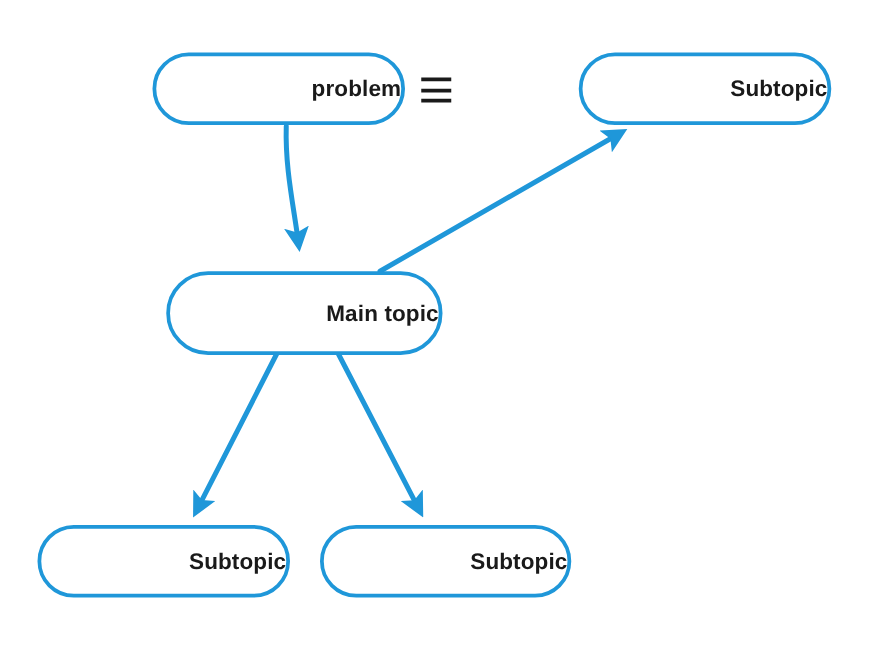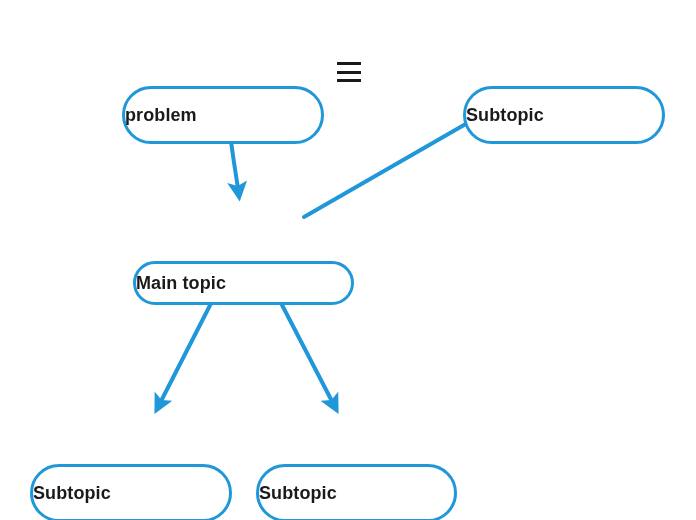--- a/index.html
+++ b/index.html
@@ -25,36 +25,35 @@
     pointer-events: none;
   }
   .node {
     position: absolute;
     box-sizing: border-box;
     background: #ffffff;
     border: 3px solid #1f97d9;
     border-radius: 999px;
     display: flex;
     align-items: center;
-    justify-content: flex-start;
+    justify-content: flex-end;
     z-index: 5;
-    margin-top: 44px;
   }
   .node-label {
     font-family: "Liberation Sans", "DejaVu Sans", sans-serif;
     font-weight: bold;
     font-size: 18px;
     color: #1a1a1a;
     letter-spacing: 0.1px;
     white-space: nowrap;
     line-height: 1;
   }
   #node-problem   { left: 122px; top: 42px;  width: 202px; height: 58px; }
   #node-subtopic-tr { left: 463px; top: 42px;  width: 202px; height: 58px; }
-  #node-main      { left: 133px; top: 217px; width: 221px; height: 44px; }
+  #node-main      { left: 133px; top: 217px; width: 221px; height: 67px; }
   #node-subtopic-bl { left: 30px;  top: 420px; width: 202px; height: 58px; }
   #node-subtopic-br { left: 256px; top: 420px; width: 201px; height: 58px; }
 
   #menu-icon {
     position: absolute;
     left: 337px;
     top: 62px;
     width: 24px;
     height: 20px;
     display: flex;

